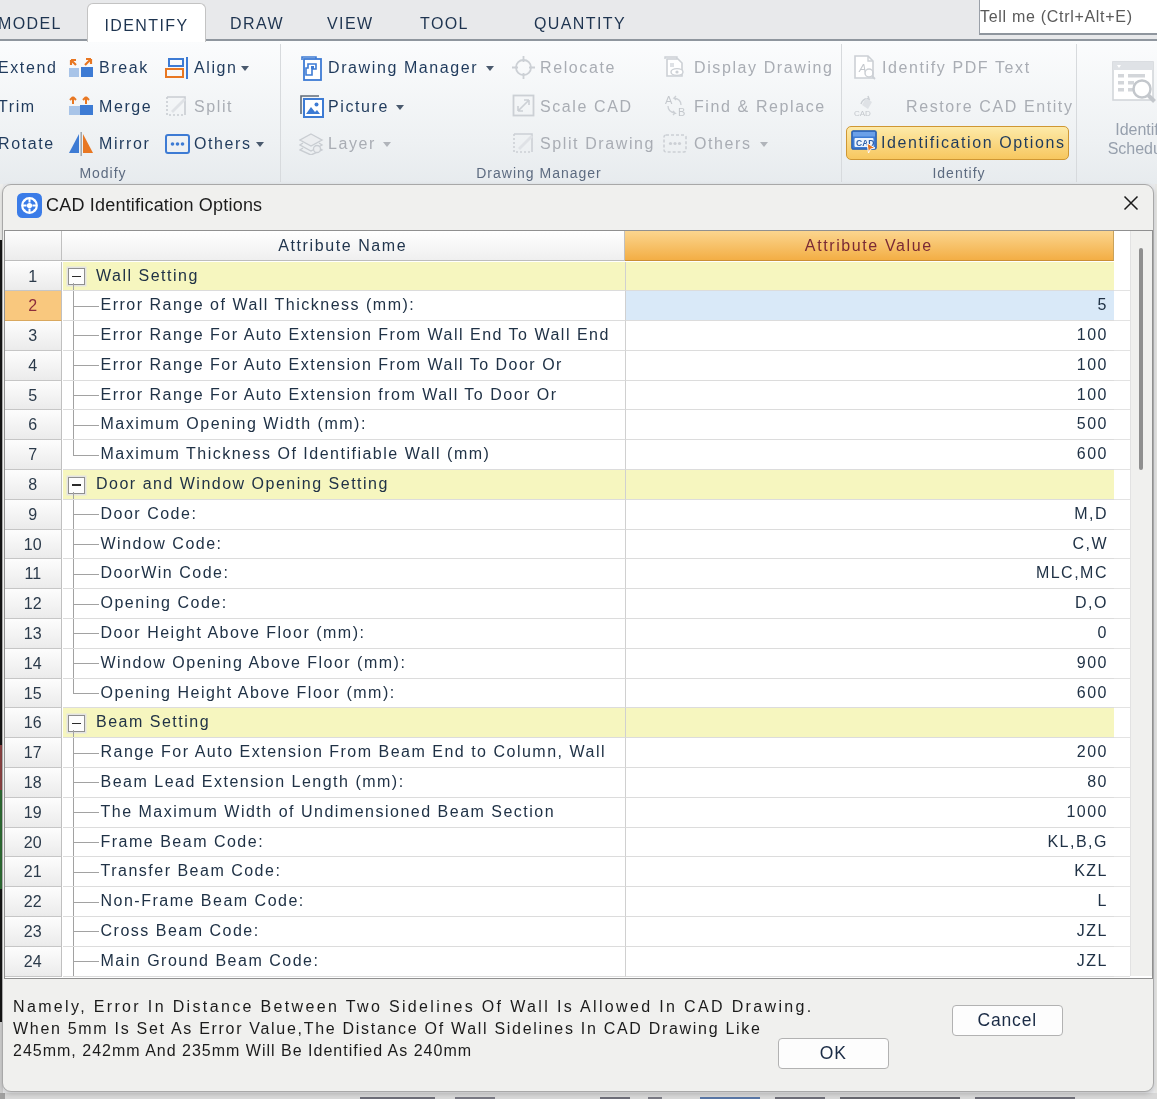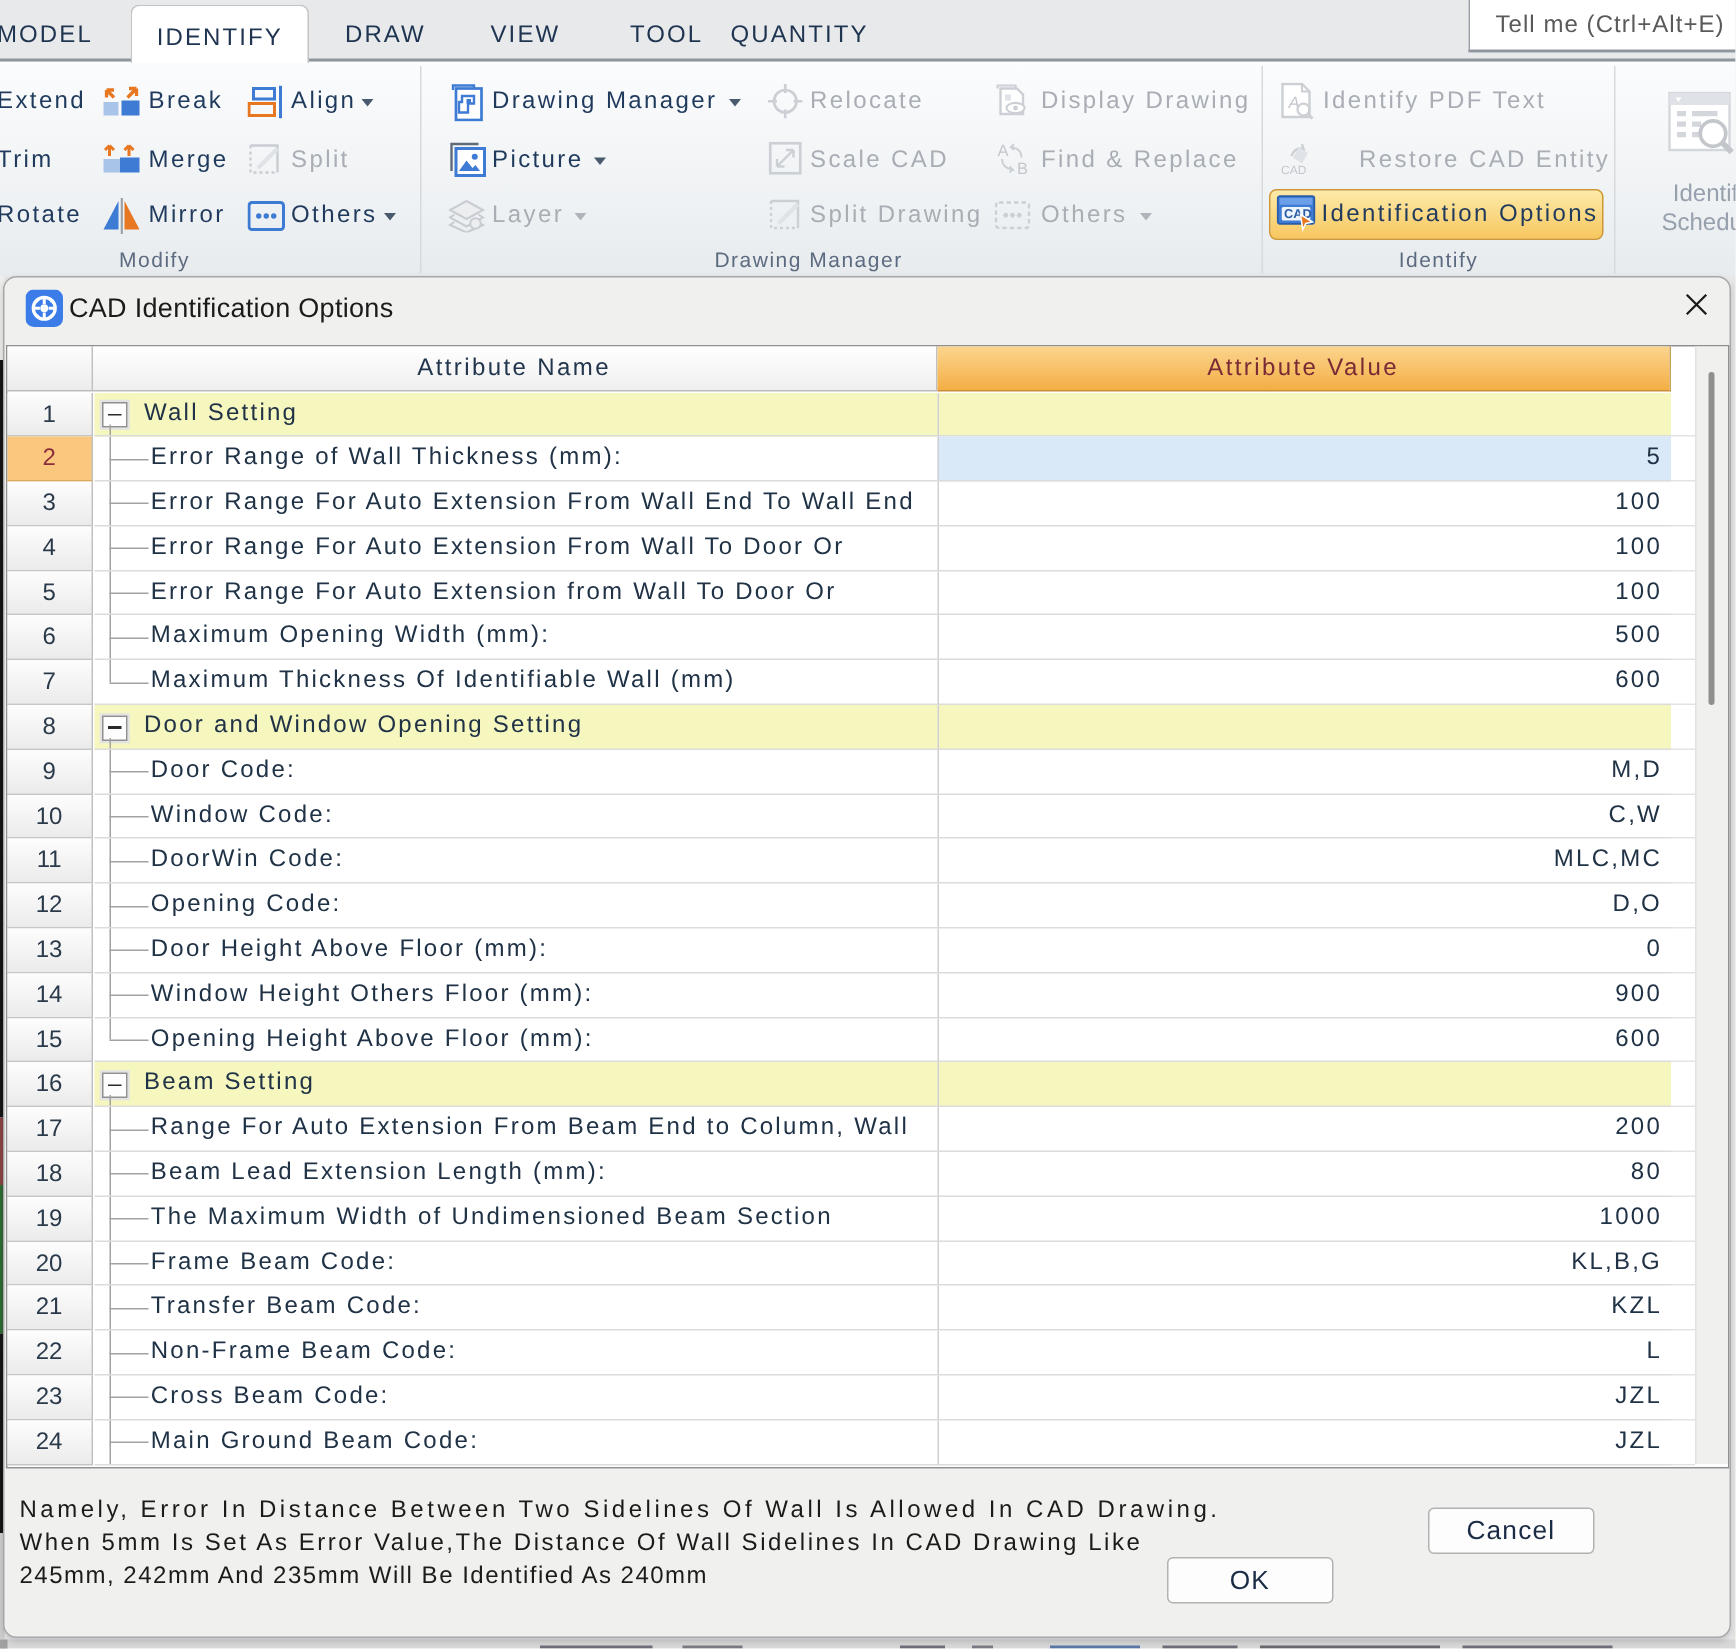--- a/index.html
+++ b/index.html
@@ -10,21 +10,21 @@
   
   #tabbar { left:0; top:0; width:1157px; height:41px; background:#e8e9eb; }
   .tabtxt { top:0; height:41px; line-height:48px; font-size:16px; letter-spacing:1.4px; color:#1e3450; }
   #tab-active { left:87px; top:3px; width:119px; height:39px; background:#fff;
     border:1px solid #c3c3c3; border-bottom:none; border-radius:6px 6px 0 0; z-index:3;
     text-align:center; line-height:44px; font-size:16px; letter-spacing:1.4px; color:#1e3450; }
   #tabline { left:0; top:38.5px; width:1157px; height:2.5px; background:#8f969e; z-index:2; }
   #tabline-gap { left:88px; top:38.5px; width:117px; height:3.5px; background:#ffffff; z-index:2; }
   #tellme { left:979px; top:0; width:178px; height:34.5px; background:#ffffff;
     border-left:1px solid #9aa0a8; border-bottom:2px solid #8f969e;
-    line-height:33px; padding-left:17px; font-size:16px; letter-spacing:0.7px; color:#5a5a5a; }
+    line-height:33px; padding-left:0; font-size:16px; letter-spacing:0.7px; color:#5a5a5a; }
 
   
   #ribbon { left:0; top:41px; width:1157px; height:143px;
     background:linear-gradient(#fbfcfd, #eef1f3 70%, #e7ebee); }
   .vsep { top:3px; width:1px; height:138px; background:#d7dadd; }
   .glabel { top:124px; height:18px; font-size:14px; letter-spacing:1px; color:#5d6b80; text-align:center; }
   .rtext { height:24px; line-height:24px; font-size:16px; letter-spacing:1.6px; color:#1f3a5c; white-space:nowrap; }
   .rgray { color:#a9adb4; }
   .arrow { width:0; height:0; border-left:4.5px solid transparent; border-right:4.5px solid transparent;
     border-top:5px solid #4a5a6e; }
@@ -88,21 +88,21 @@
 <body>
 
 <div id="tabbar" class="abs"></div>
 <div id="tabline" class="abs"></div>
 <div id="tabline-gap" class="abs"></div>
 <div class="abs tabtxt" style="left:-2px;">MODEL</div>
 <div id="tab-active" class="abs">IDENTIFY</div>
 <div class="abs tabtxt" style="left:230px;">DRAW</div>
 <div class="abs tabtxt" style="left:327px;">VIEW</div>
 <div class="abs tabtxt" style="left:420px;">TOOL</div>
-<div class="abs tabtxt" style="left:487px;">QUANTITY</div>
+<div class="abs tabtxt" style="left:534px;">QUANTITY</div>
 <div id="tellme" class="abs">Tell me (Ctrl+Alt+E)</div>
 
 <div id="ribbon" class="abs">
   <div class="abs vsep" style="left:280px;"></div>
   <div class="abs vsep" style="left:841px;"></div>
   <div class="abs vsep" style="left:1076px;"></div>
   <div class="abs glabel" style="left:63px;width:80px;">Modify</div>
   <div class="abs glabel" style="left:459px;width:160px;">Drawing Manager</div>
   <div class="abs glabel" style="left:909px;width:100px;">Identify</div>
 
@@ -374,21 +374,21 @@
         <div class="name"><div class="vline"></div><div class="tick"></div><span class="t2">Opening Code:</span></div>
         <div class="val">D,O</div>
       </div>
     <div class="row">
         <div class="num"><span>13</span></div>
         <div class="name"><div class="vline"></div><div class="tick"></div><span class="t2">Door Height Above Floor (mm):</span></div>
         <div class="val">0</div>
       </div>
     <div class="row">
         <div class="num"><span>14</span></div>
-        <div class="name"><div class="vline"></div><div class="tick"></div><span class="t2">Window Height Others Floor (mm):</span></div>
+        <div class="name"><div class="vline"></div><div class="tick"></div><span class="t2">Window Opening Above Floor (mm):</span></div>
         <div class="val">900</div>
       </div>
     <div class="row">
         <div class="num"><span>15</span></div>
         <div class="name"><div class="vline half"></div><div class="tick"></div><span class="t2">Opening Height Above Floor (mm):</span></div>
         <div class="val">600</div>
       </div>
     <div class="row grp">
         <div class="num"><span>16</span></div>
         <div class="name"><div class="mbox"></div><div class="vline stub"></div><span class="t1">Beam Setting</span></div>

